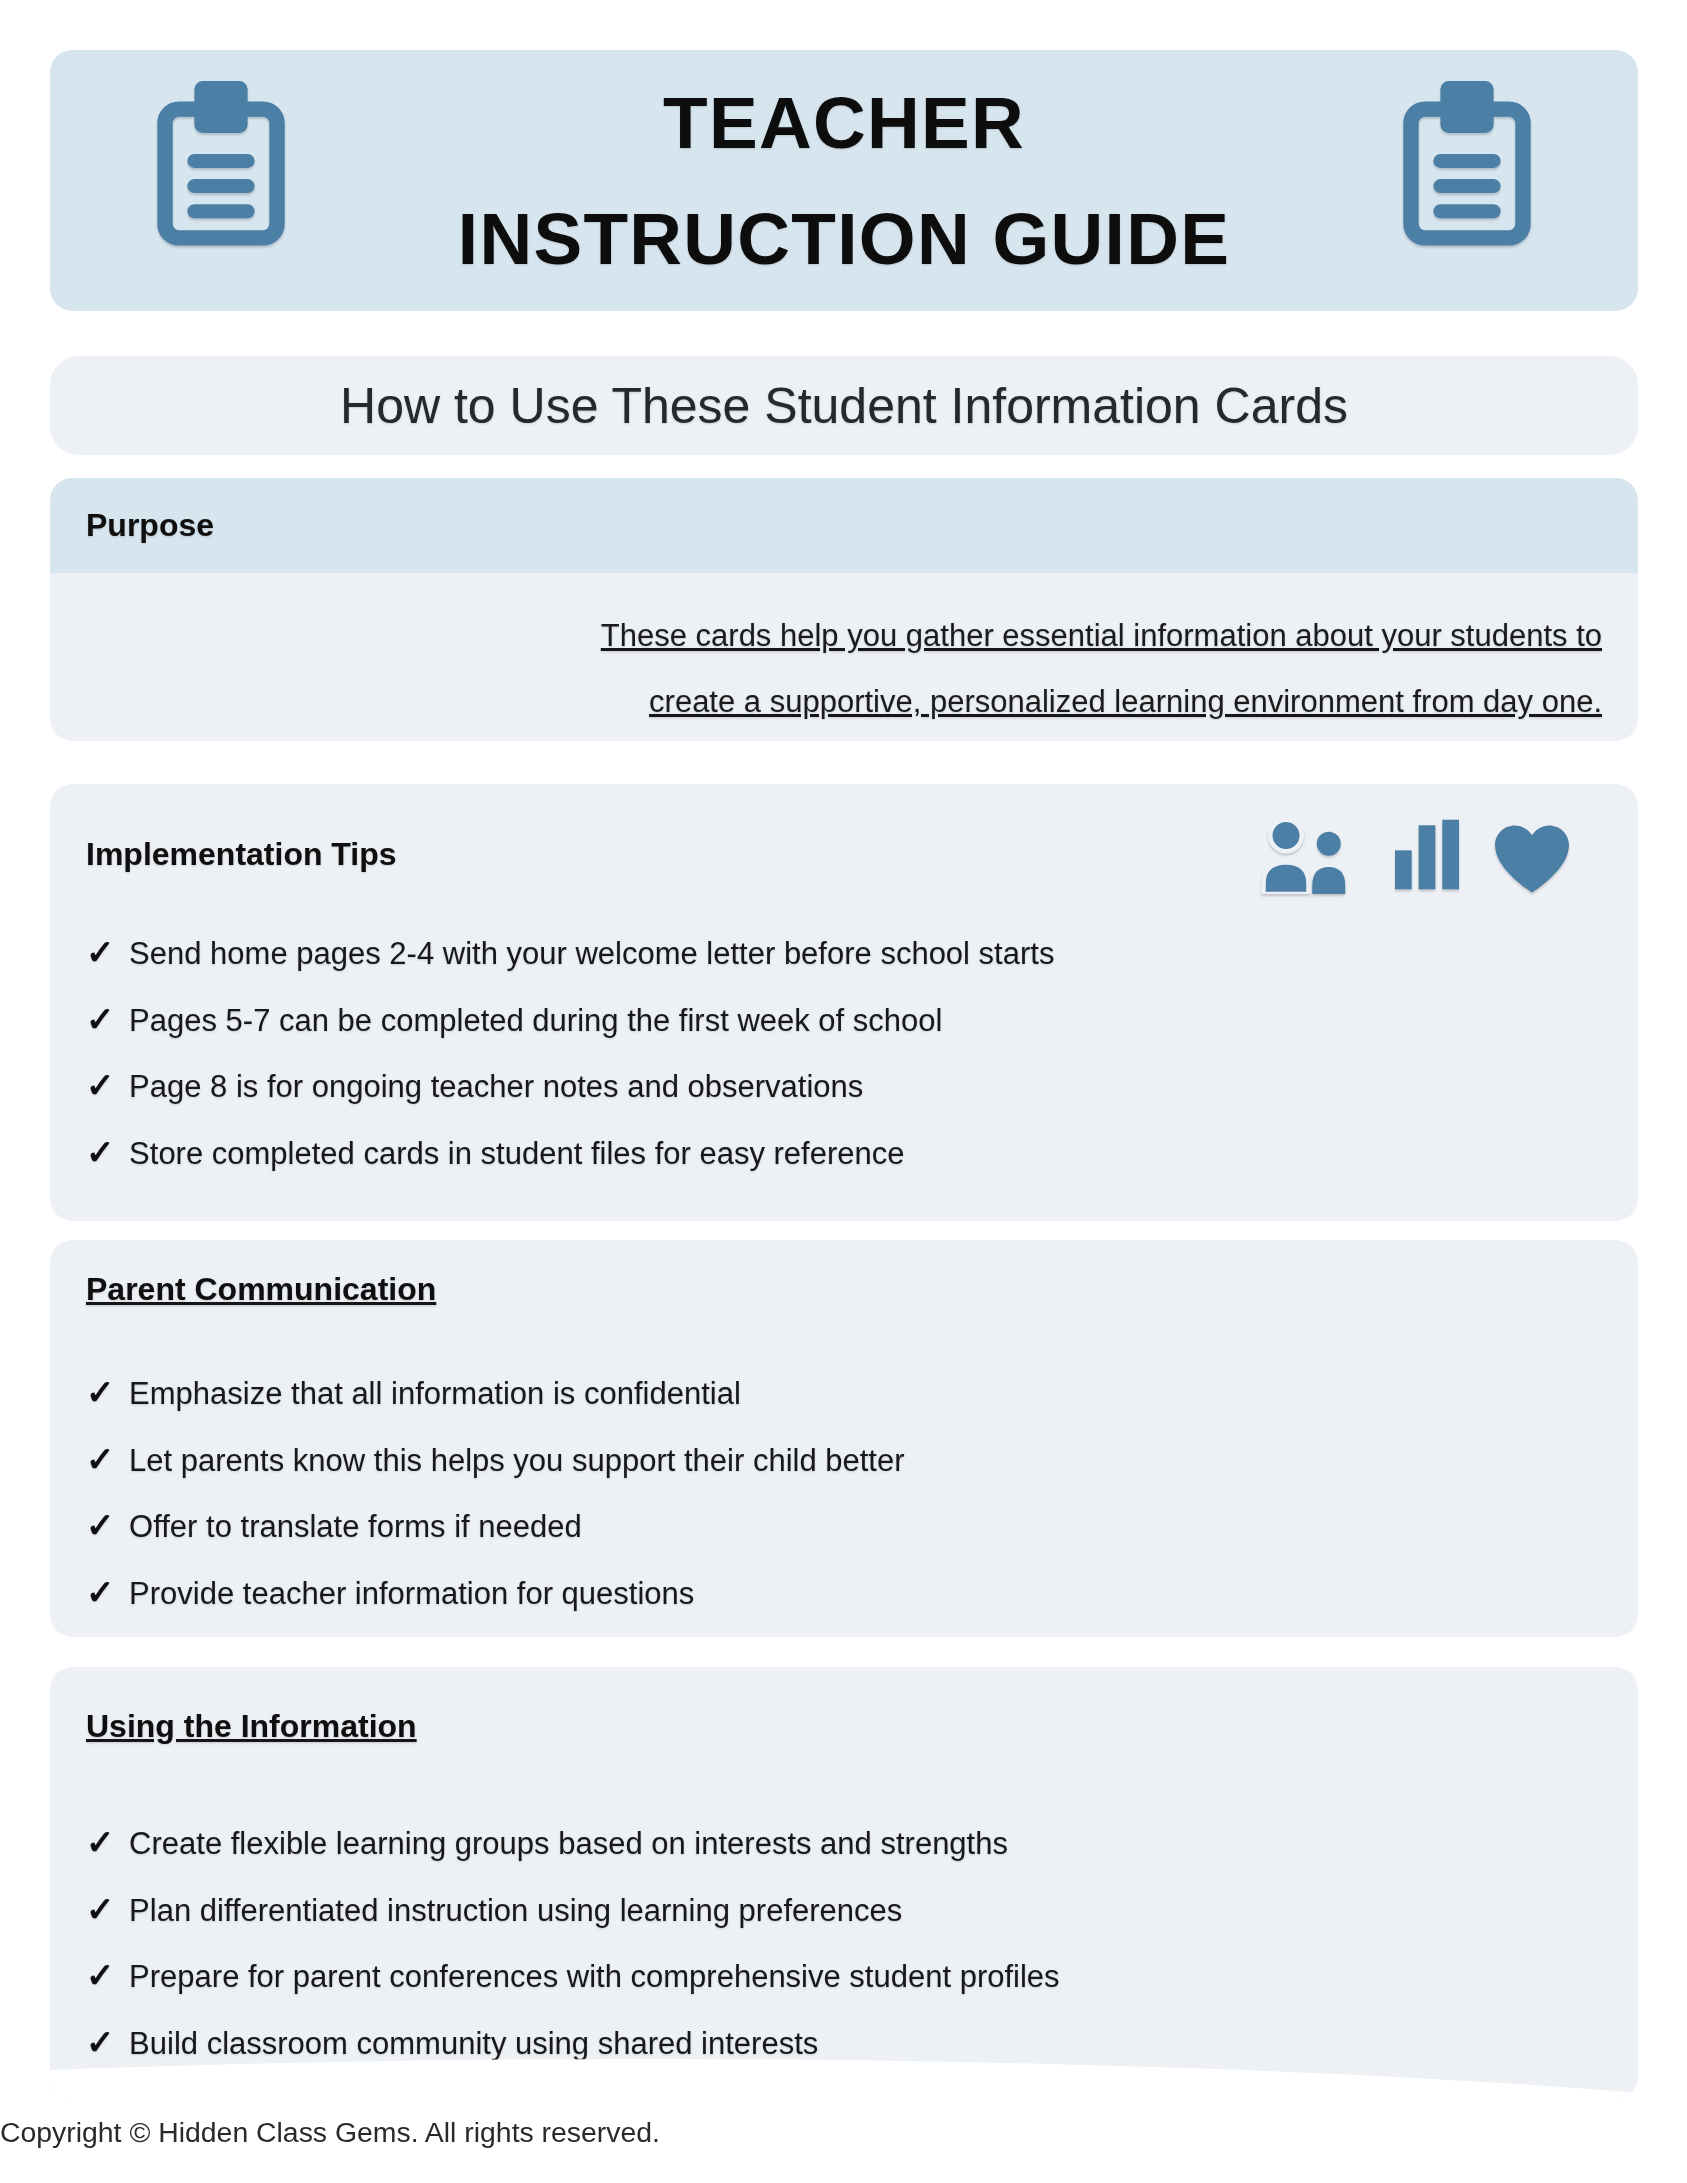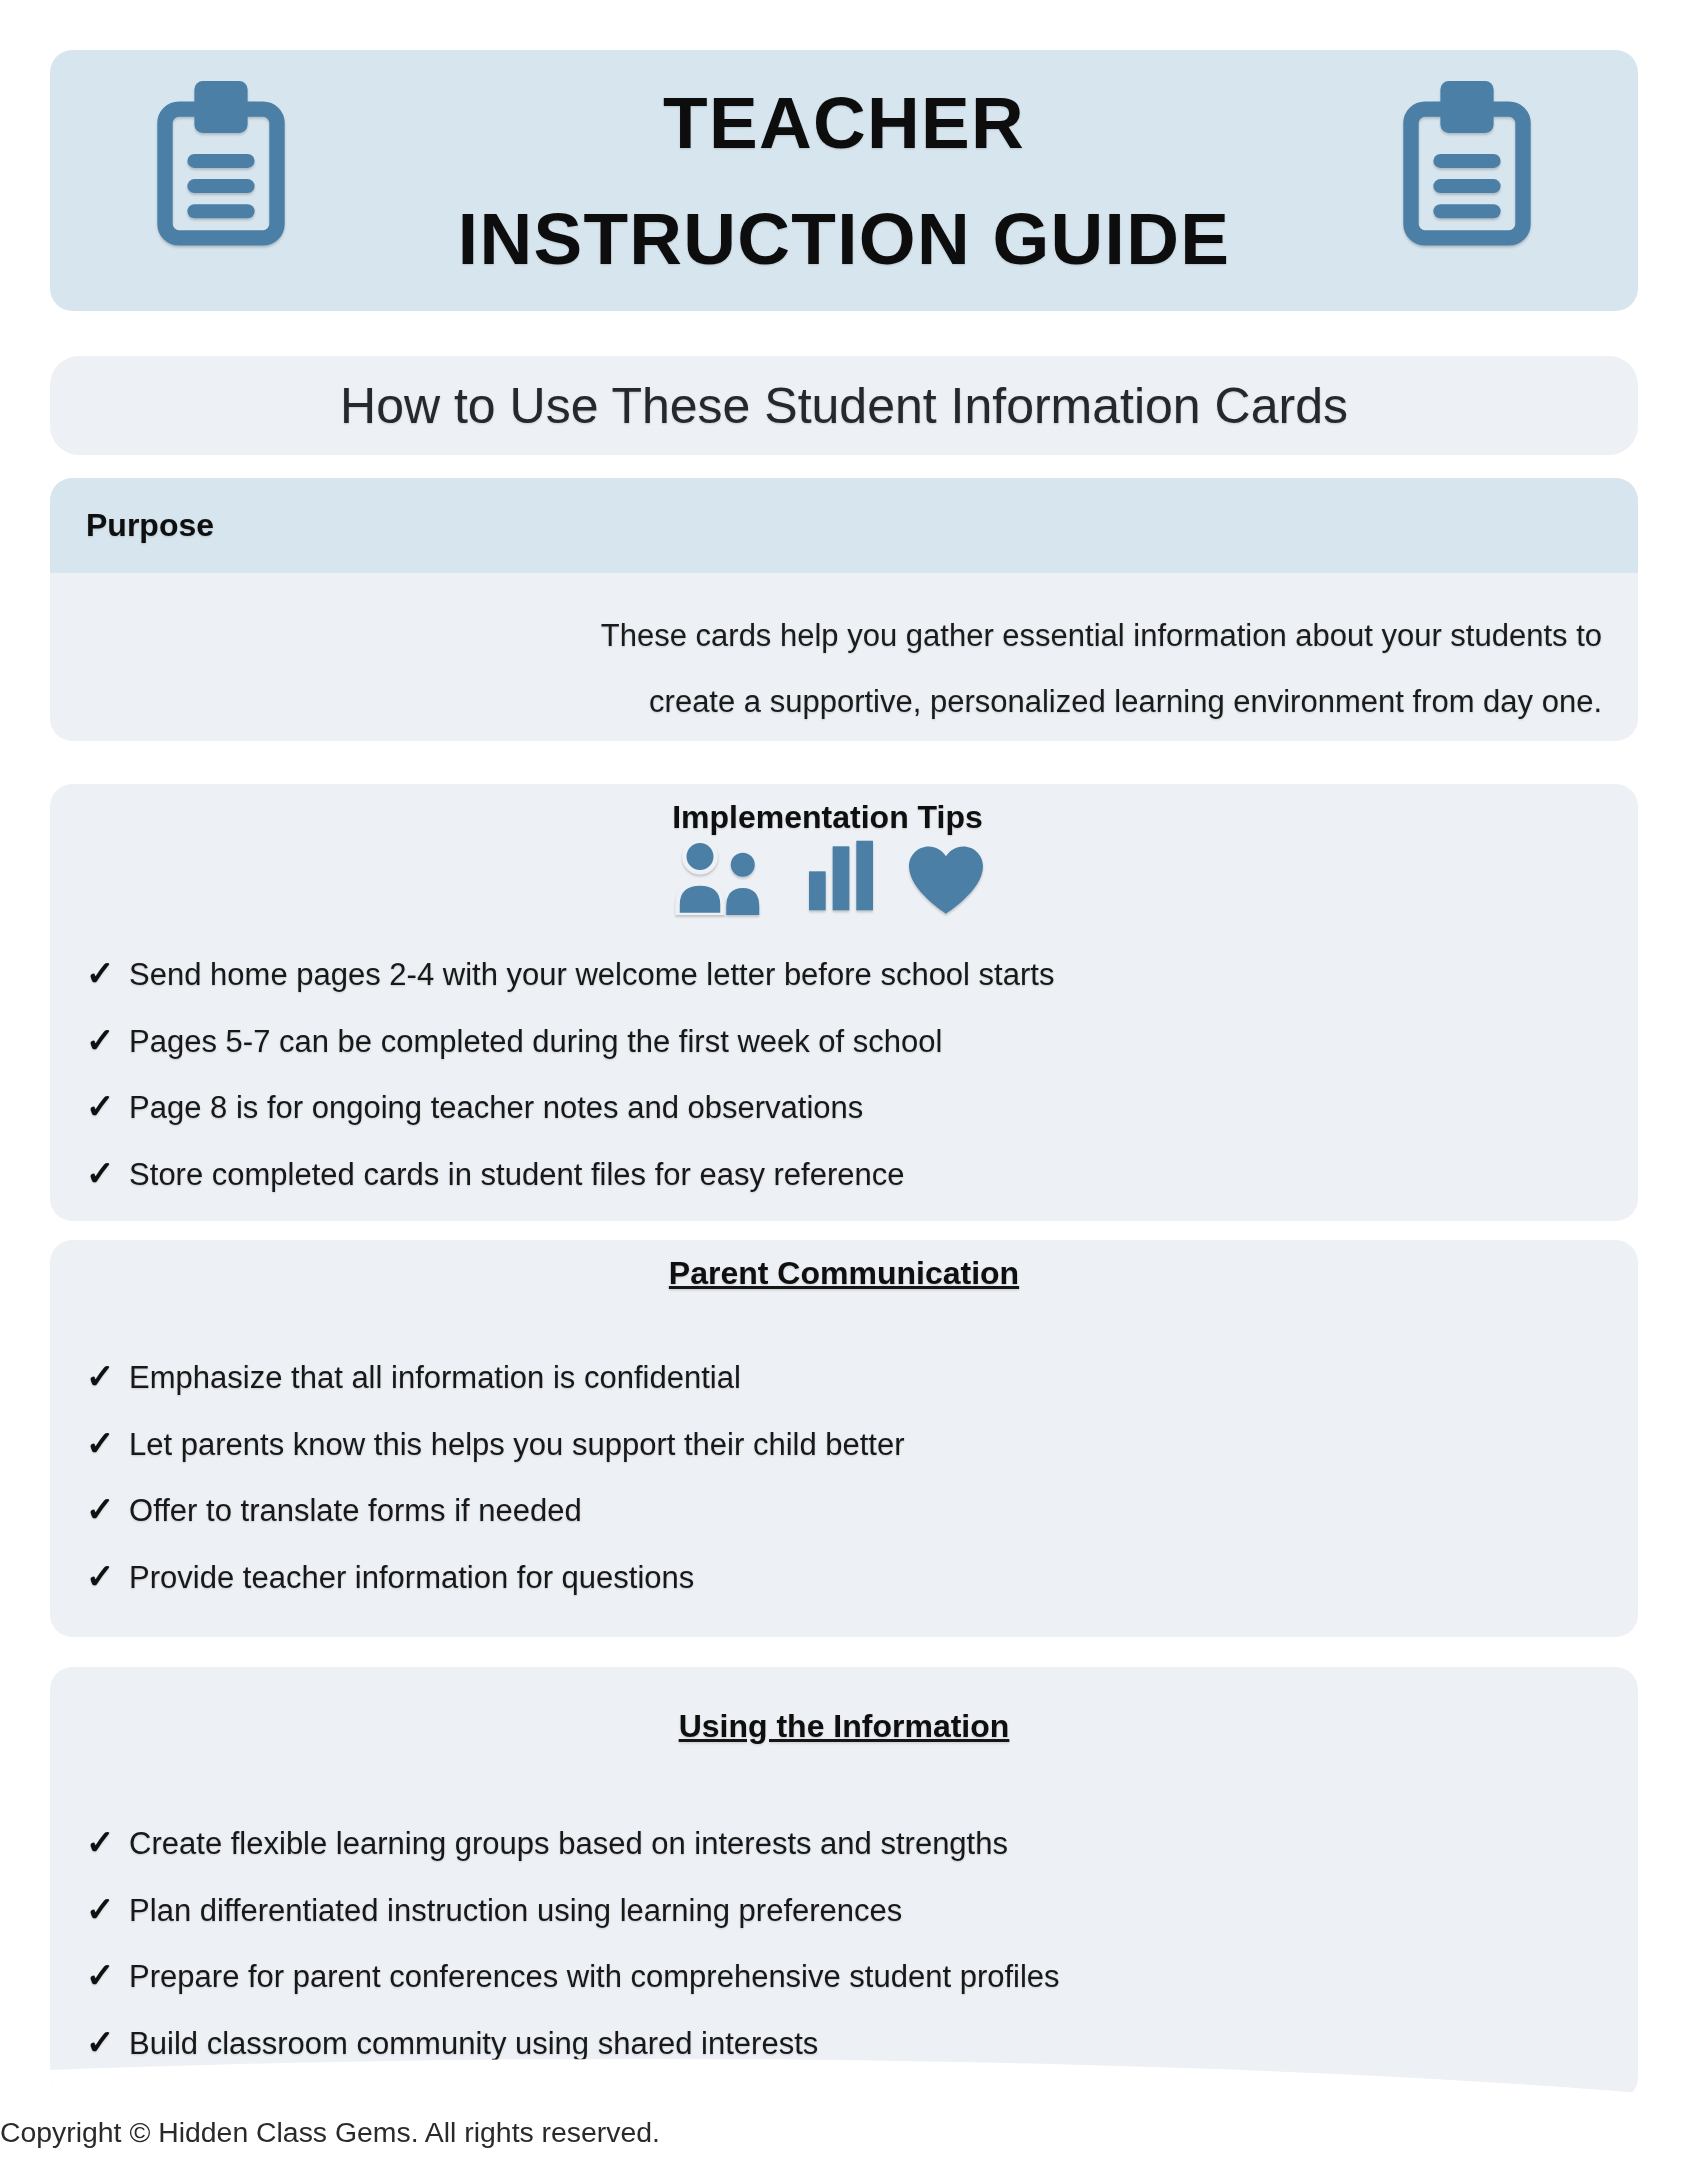--- a/index.html
+++ b/index.html
@@ -38,25 +38,25 @@
     font-size:50px;color:#25292d;
   }
 
   
   .card{position:absolute;left:50px;width:1588px;background:var(--card_gray);
     border-radius:22.5px;overflow:hidden;text-align:right;}
   h2{margin:0;font-size:32px;font-weight:700;color:#0f0f0f;}
 
   .purpose{top:478px;height:263px;}
   .card-head{height:95px;background:var(--band_blue);display:flex;align-items:center;padding:0 36px;}
-  .card-body{padding:30px 36px 0;}
+  .card-body{padding:30px 36px 0;text-decoration:underline;}
   .card-body p{margin:0;font-size:31px;line-height:66px;color:#1b1b1b;}
 
   .tips{top:784px;height:437px;}
-  .head-row{display:flex;justify-content:space-between;align-items:center;padding:15px 69px 0 36px;flex-direction:column;}
+  .head-row{display:flex;justify-content:space-between;align-items:center;padding:31px 69px 0 36px;}
   .head-row.no-icons{padding-right:36px;text-decoration:underline;}
   .icons{display:flex;align-items:flex-end;gap:36px;color:var(--icon_blue);
     filter:drop-shadow(0 2px 1.3px rgba(0,0,0,.18));}
   .icon-people{width:101px;height:75px;}
   .icon-bars{width:64px;height:79px;}
   .icon-heart{width:74px;height:70px;}
 
   .checklist{list-style:none;margin:38px 0 0;padding:0 36px;}
   .check-item{display:flex;align-items:baseline;gap:14.6px;margin-bottom:26.5px;
     font-size:31px;color:#181818;}

